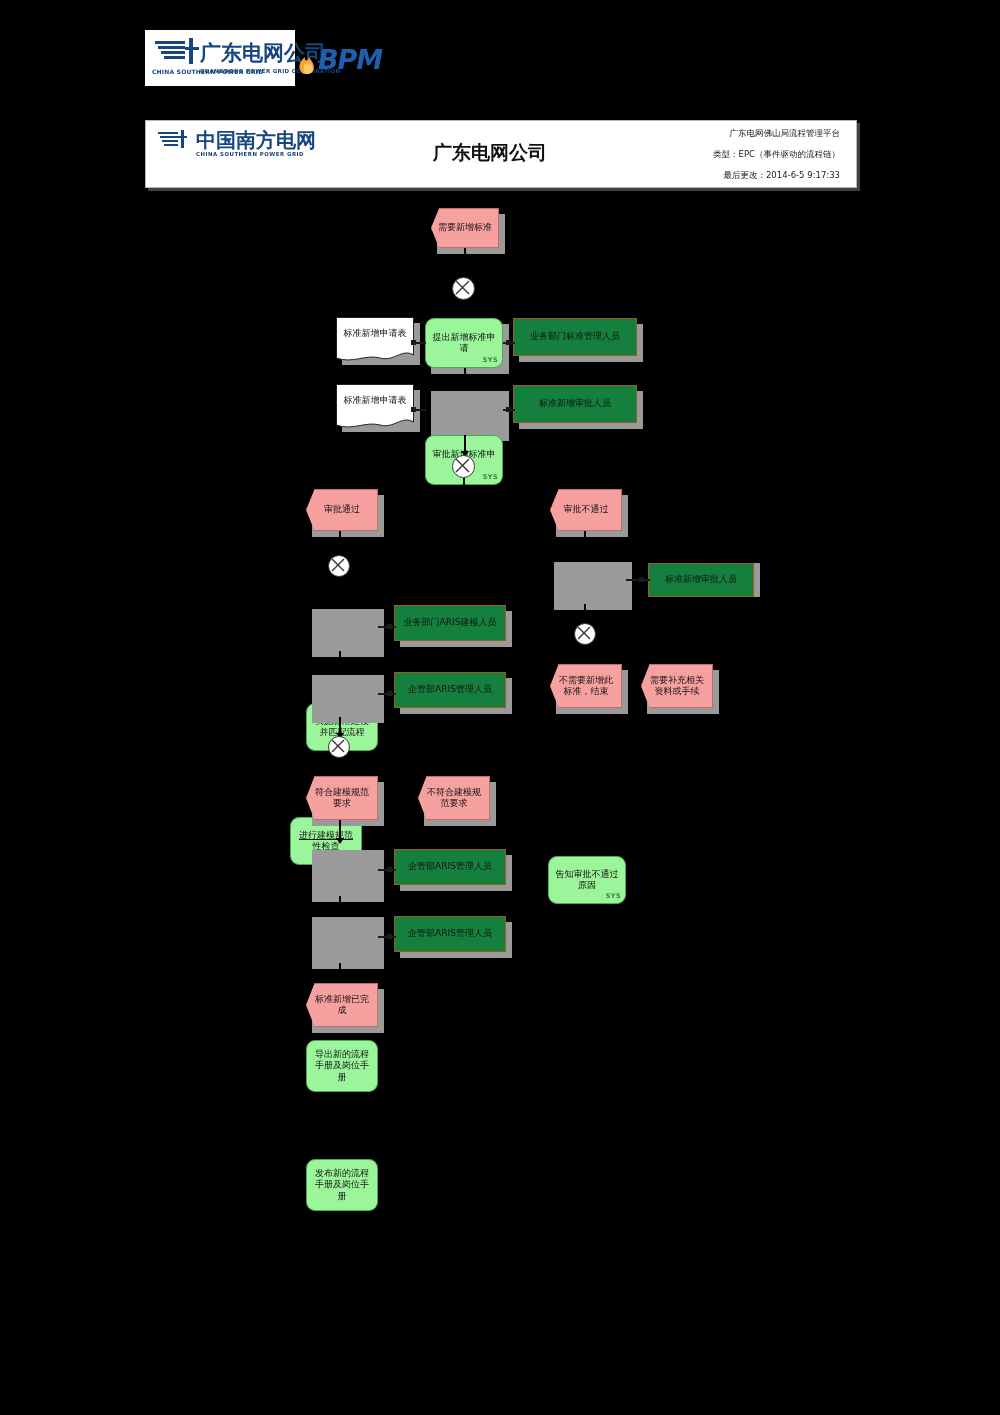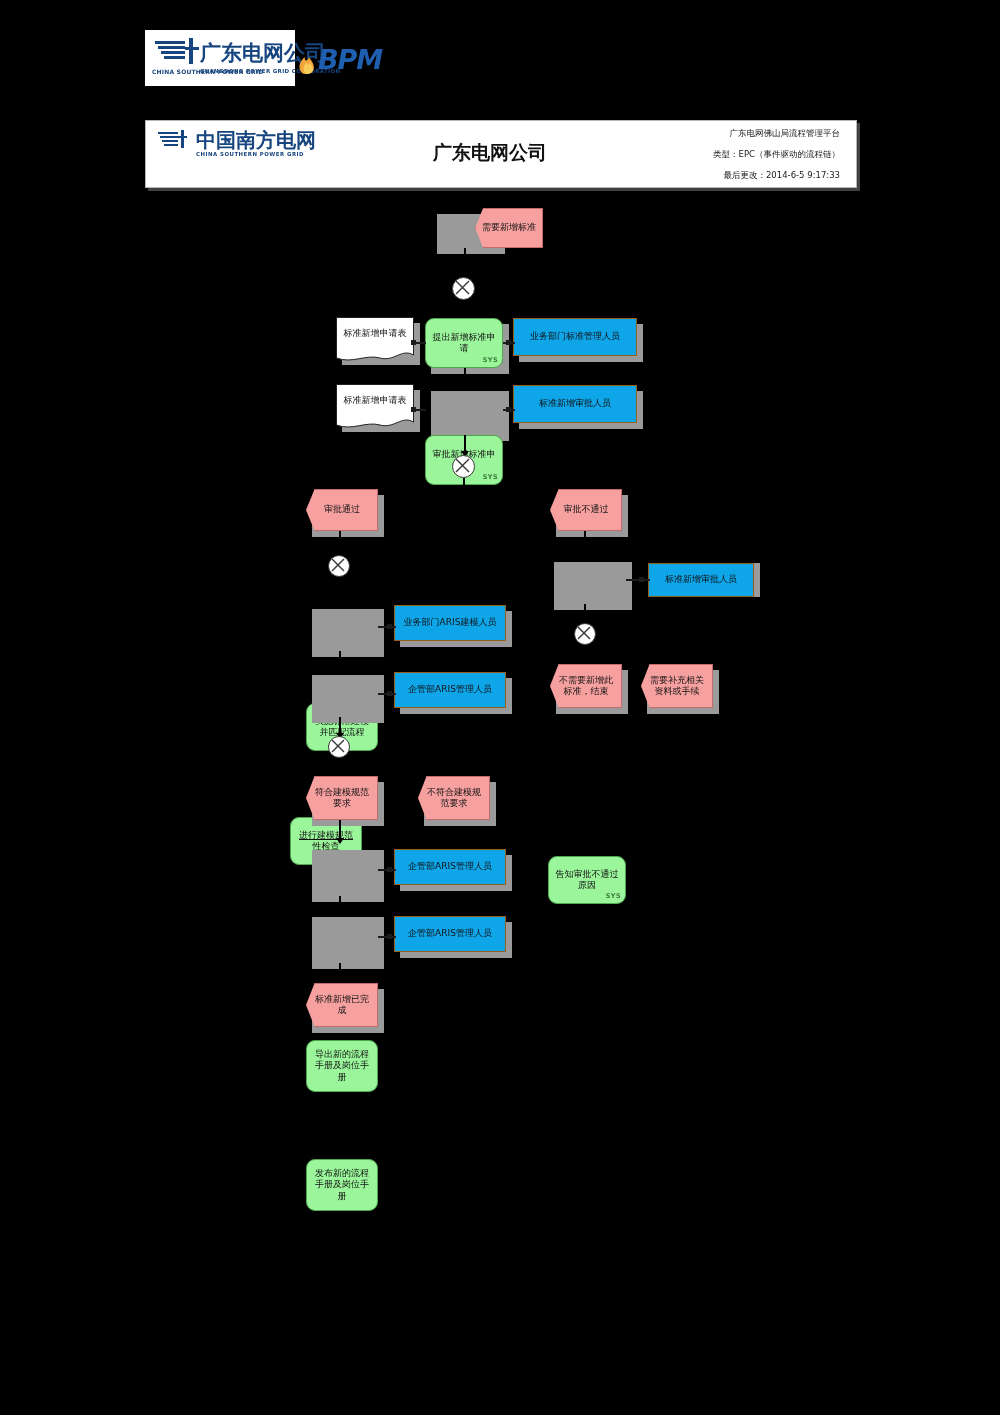--- a/index.html
+++ b/index.html
@@ -50,21 +50,21 @@
   
   .event{background:#F6A0A0;border:1px solid #c46a6a;
      clip-path:polygon(0% 50%,12% 0%,100% 0%,100% 100%,12% 100%);}
 
   
   .func{background:#9BF59B;border:1px solid #4fa84f;border-radius:9px;position:relative;}
   .func .sys{position:absolute;right:4px;bottom:1px;font-size:6.5px;color:#3c7a3c;
      font-weight:bold;letter-spacing:.4px;}
 
   
-  .org{background:#0ea5e9;border:1px solid #9a5f17;justify-content:center;}
+  .org{background:#15803d;border:1px solid #9a5f17;justify-content:center;}
 
   
   .xor{background:#fff;border:1.6px solid #3a3a3a;border-radius:50%;}
   .xor svg{display:block;}
 
   
   .conn{position:absolute;background:#000;}
   .conn-v{width:2px;}
   .conn-h{height:2px;}
   .arrow-d{position:absolute;width:0;height:0;border-left:4px solid transparent;
@@ -116,21 +116,21 @@
   </svg>
 </div>
 <div class="abs" id="hdr-logo-name">中国南方电网</div>
 <div class="abs" id="hdr-logo-sub">CHINA SOUTHERN POWER GRID</div>
 <div class="abs" id="hdr-title">广东电网公司</div>
 <div class="abs" id="hdr-platform">广东电网佛山局流程管理平台</div>
 <div class="abs" id="hdr-type">类型：EPC（事件驱动的流程链）</div>
 <div class="abs" id="hdr-modified">最后更改：2014-6-5 9:17:33</div>
 
 <div class="abs shadow" style="left:437px;top:214px;width:68px;height:40px;"></div>
-<div class="abs node event" style="left:431px;top:208px;width:68px;height:40px;margin-left:44px;">
+<div class="abs node event" style="left:431px;top:208px;width:68px;height:40px;">
   <span>需要新增标准</span>
 </div>
 <div class="conn conn-v" style="left:464px;top:248px;height:26px;"></div>
 <div class="arrow-d" style="left:461px;top:272px;"></div>
 
 <div class="abs xor" style="left:452px;top:277px;width:23px;height:23px;">
   <svg width="19" height="19" viewBox="0 0 19 19">
       <line x1="3" y1="3" x2="16" y2="16" stroke="#3a3a3a" stroke-width="1.4"></line>
       <line x1="16" y1="3" x2="3" y2="16" stroke="#3a3a3a" stroke-width="1.4"></line>
     </svg>

